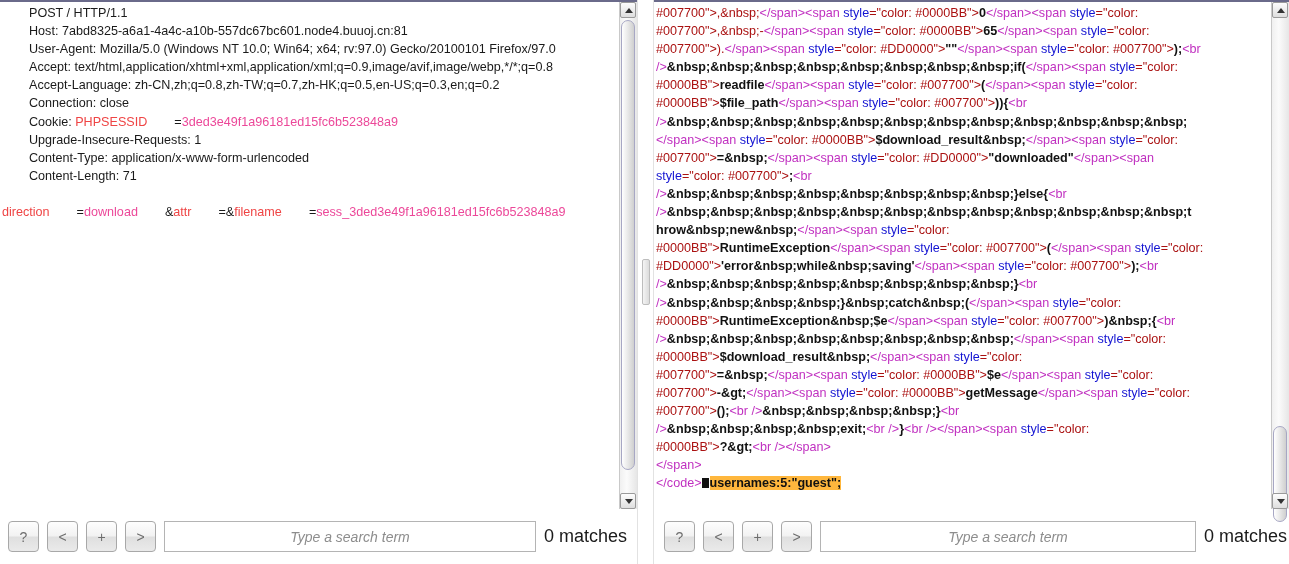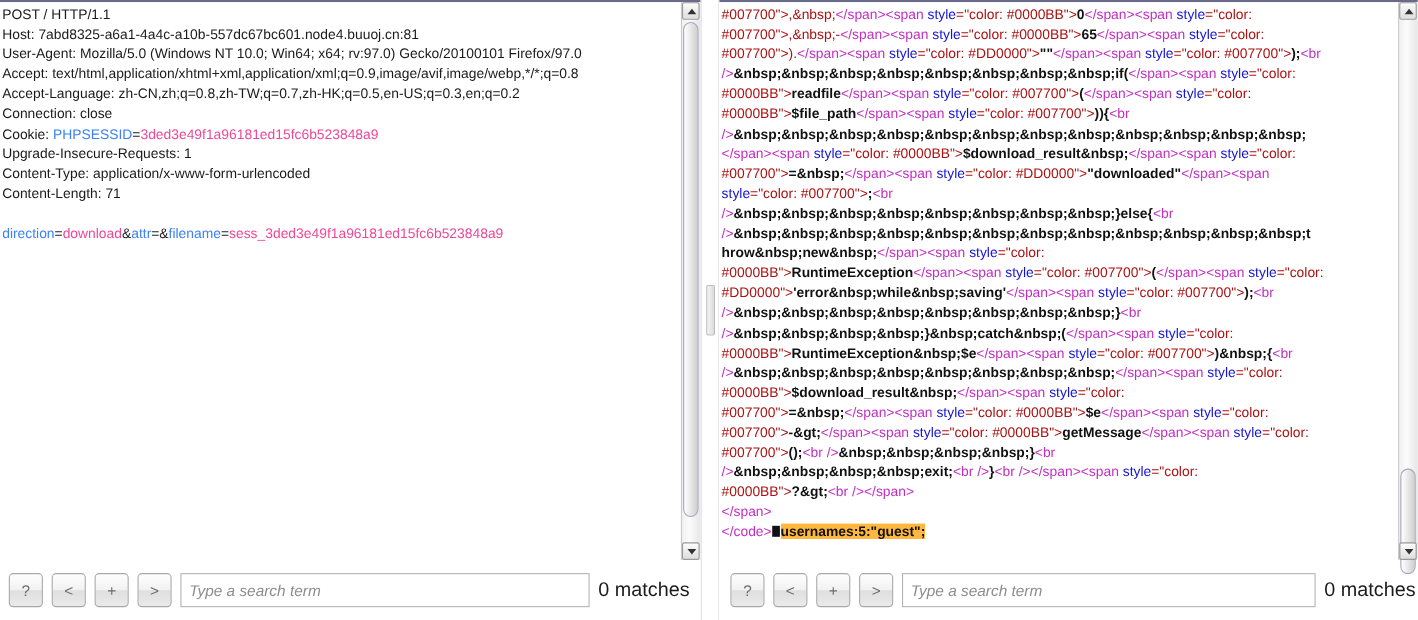--- a/index.html
+++ b/index.html
@@ -72,22 +72,22 @@
   .msg-line {
     font-size: 12.6px;
     line-height: 18.1px;
     color: #1a1a1a;
     white-space: pre-wrap;
     word-break: break-all;
   }
   .msg-blank { height: 18px; }
 
   
-  .tok-black  { color: #1a1a1a; }
-  .tok-blue   { color: #3b82f6; text-align: right; }
+  .tok-black  { color: #1a1a1a; margin-left: 27px; }
+  .tok-blue   { color: #ef4444; text-align: right; }
   .tok-red    { color: #ec4899; }
 
   
   .code-line {
     font-size: 12.6px;
     line-height: 18.1px;
     white-space: pre-wrap;
     word-break: break-all;
     color: #111111;
   }
@@ -191,20 +191,21 @@
     min-width: 0;
     border: 1px solid #b4b4b4;
     background: #ffffff;
     padding: 0 7px;
     font-size: 14px;
     font-style: italic;
     color: #8d8d8d;
     font-family: "Liberation Sans", sans-serif;
     box-sizing: border-box;
     outline: none;
+    text-align: center;
   }
   .search-input::placeholder {
     color: #8d8d8d;
     font-style: italic;
     opacity: 1;
   }
   .matches {
     font-size: 18px;
     color: #1a1a1a;
     white-space: nowrap;

